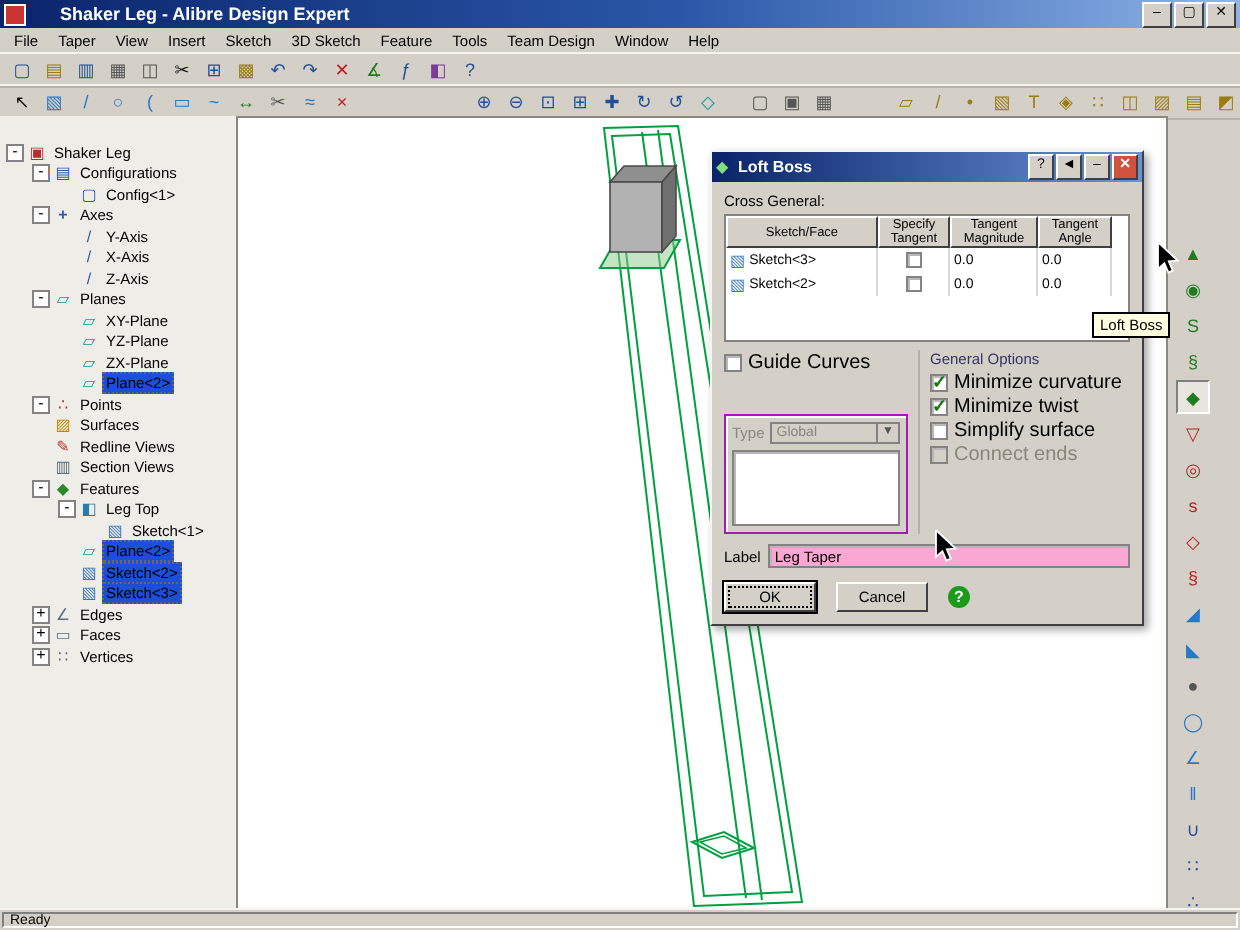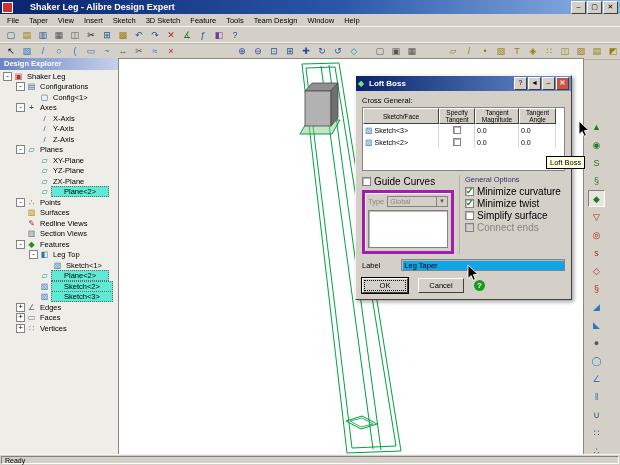--- a/index.html
+++ b/index.html
@@ -63,21 +63,21 @@
   [data-icon="surfaces"] .tree-icon::before{content:"▨";color:#c08a00;}
   [data-icon="redline"] .tree-icon::before{content:"✎";color:#c03030;}
   [data-icon="section"] .tree-icon::before{content:"▥";color:#607080;}
   [data-icon="features"] .tree-icon::before{content:"◆";color:#2a8a2a;}
   [data-icon="feature"] .tree-icon::before{content:"◧";color:#2a7ab0;}
   [data-icon="sketch"] .tree-icon::before{content:"▧";color:#3a7ac0;}
   [data-icon="edges"] .tree-icon::before{content:"∠";color:#607080;}
   [data-icon="faces"] .tree-icon::before{content:"▭";color:#607080;}
   [data-icon="vertices"] .tree-icon::before{content:"∷";color:#607080;}
   .tree-label{font-size:7.5px;padding:0 2px;}
-  [data-sel] .tree-label{background:#5eead4;border:1px dotted #6a675e;padding:0 12px;}
+  [data-sel] .tree-label{background:#1d4ed8;border:1px dotted #6a675e;padding:0 1px;}
 
   .canvas{position:absolute;left:119px;top:0;right:36px;bottom:0;background:#fff;border:1px solid #8c887c;border-left:none;}
   .canvas svg{display:block;}
 
   
   .statusbar{position:absolute;bottom:0;left:0;right:0;height:10px;border-top:1px solid #f5f4f0;display:flex;}
   .status-cell{flex:1;margin:1px;border:1px solid;border-color:#808080 #fff #fff #808080;
     font-size:7px;line-height:7px;padding-left:3px;}
 
   
@@ -105,31 +105,31 @@
   .cb.small{width:8px;height:8px;}
   .cb[data-checked]::after{content:"✓";color:#0a7d00;font-size:9px;font-weight:bold;position:absolute;left:0;top:-2px;}
   .cb[data-disabled]{background:#d4d0c8;}
   .mid{display:flex;margin-top:4px;}
   .col-left{width:92px;flex:none;}
   .col-right{flex:1;margin-left:5px;padding-left:5px;border-left:1px solid #b4b0a4;}
   .gc-row,.opt-row{display:flex;align-items:center;gap:3px;height:12px;}
   .gc-label,.opt-label{font-size:10px;}
   .opt-row[data-disabled] .opt-label{color:#8a867a;}
   .go-label{font-size:7.5px;color:#333366;margin-bottom:1px;}
-  .gc-box{border:3px solid #a21caf;box-shadow:inset 1px 1px 0 #fff;margin-top:3px;padding:3px;}
+  .gc-box{border:1px solid #a21caf;box-shadow:inset 1px 1px 0 #fff;margin-top:20px;padding:3px;}
   .type-row{display:flex;align-items:center;gap:3px;}
   .type-label{font-size:7.5px;color:#8a867a;}
   .dd{flex:1;display:flex;border:1px solid #848284;background:#d4d0c8;height:11px;align-items:center;box-sizing:border-box;}
   .dd-text{flex:1;font-size:7px;color:#8a867a;padding-left:2px;}
   .dd-arrow{width:10px;border-left:1px solid #848284;font-size:6px;text-align:center;color:#555;line-height:9px;}
   .listbox{background:#fff;border:1px solid #848284;box-shadow:inset 1px 1px 0 #b8b8b8;height:36px;margin-top:3px;}
   .label-row{display:flex;align-items:center;gap:4px;margin-top:5px;}
   .label-text{font-size:7.5px;}
-  .label-input{flex:1;height:12px;border:1px solid #848284;box-shadow:inset 1px 1px 0 #b8b8b8;background:#0ea5e9;
-    font-size:7.5px;font-family:"Liberation Sans",sans-serif;padding:0 2px;box-sizing:border-box;margin-left:17px;}
+  .label-input{flex:1;height:12px;border:1px solid #848284;box-shadow:inset 1px 1px 0 #b8b8b8;background:#f9a8d4;
+    font-size:7.5px;font-family:"Liberation Sans",sans-serif;padding:0 2px;box-sizing:border-box;}
   .btn-row{display:flex;align-items:center;margin-top:7px;gap:10px;}
   .btn{width:46px;height:15px;background:#d4d0c8;border:1px solid;border-color:#fff #404040 #404040 #fff;
     font-size:7.5px;text-align:center;line-height:13px;box-sizing:border-box;}
   .btn.default{box-shadow:0 0 0 1px #000;outline:1px dotted #000;outline-offset:-3px;}
   .help-circle{width:11px;height:11px;border-radius:50%;background:#1a9c1a;color:#fff;
     font-size:8px;font-weight:bold;text-align:center;line-height:11px;flex:none;}
 
   
   .tooltip{position:absolute;left:546px;top:156px;background:#ffffe1;border:1px solid #000;
     font-size:7.5px;padding:1px 3px;z-index:30;white-space:nowrap;}
@@ -235,21 +235,20 @@
         <span class="tb-icon" data-tone="olive">◫</span>
         <span class="tb-icon" data-tone="olive">▨</span>
         <span class="tb-icon" data-tone="olive">▤</span>
         <span class="tb-icon" data-tone="olive">◩</span>
       </span>
   </div>
 
   <div class="main">
 
     <div class="explorer">
-      <div class="explorer-header">Design Explorer</div>
       <div class="tree">
 
           <div class="tree-row" data-depth="0" data-icon="part">
             <span class="expander">-</span>
             <span class="tree-icon"></span>
             <span class="tree-label">Shaker Leg</span>
           </div>
 
           <div class="tree-row" data-depth="1" data-icon="configs">
             <span class="expander">-</span>
@@ -265,27 +264,27 @@
 
           <div class="tree-row" data-depth="1" data-icon="axes">
             <span class="expander">-</span>
             <span class="tree-icon"></span>
             <span class="tree-label">Axes</span>
           </div>
 
           <div class="tree-row" data-depth="2" data-icon="axis">
             <span class="expander"></span>
             <span class="tree-icon"></span>
+            <span class="tree-label">Y-Axis</span>
+          </div>
+
+          <div class="tree-row" data-depth="2" data-icon="axis">
+            <span class="expander"></span>
+            <span class="tree-icon"></span>
             <span class="tree-label">X-Axis</span>
-          </div>
-
-          <div class="tree-row" data-depth="2" data-icon="axis">
-            <span class="expander"></span>
-            <span class="tree-icon"></span>
-            <span class="tree-label">Y-Axis</span>
           </div>
 
           <div class="tree-row" data-depth="2" data-icon="axis">
             <span class="expander"></span>
             <span class="tree-icon"></span>
             <span class="tree-label">Z-Axis</span>
           </div>
 
           <div class="tree-row" data-depth="1" data-icon="planes">
             <span class="expander">-</span>

